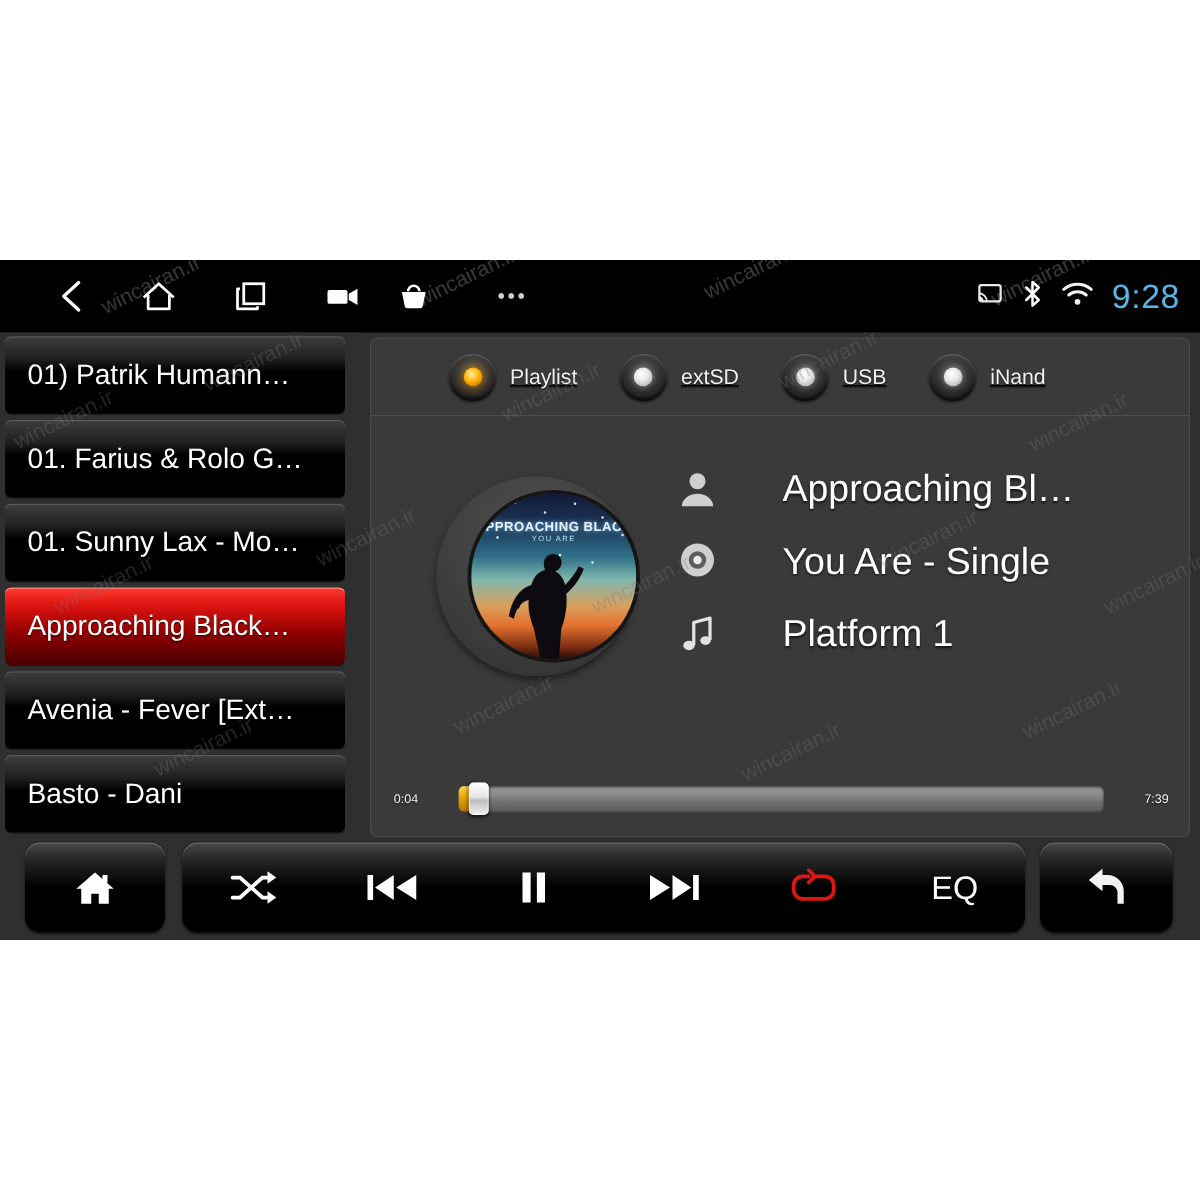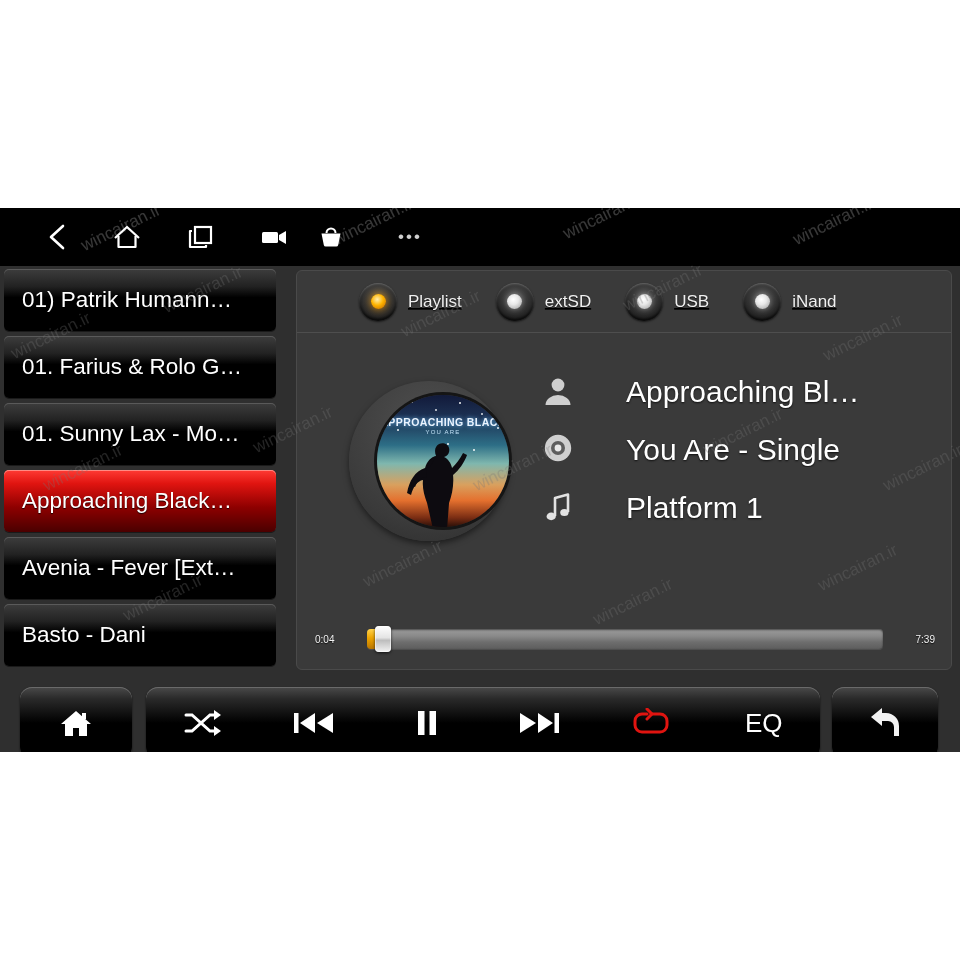--- a/index.html
+++ b/index.html
@@ -189,21 +189,21 @@
 
   
   #controls{
     position:absolute;left:0;bottom:6px;width:960px;height:72px;
   }
   .ctl-panel{
     position:absolute;top:0;height:72px;
     border-radius:12px;
     background:linear-gradient(to bottom,#4a4a4a 0%,#2a2a2a 16%,#000 50%,#000 100%);
     box-shadow:inset 0 1px 0 #6a6a6a, 0 1px 2px rgba(0,0,0,.7);
-    display:flex;align-items:center;justify-content:space-around;margin-top:13px;
+    display:flex;align-items:center;justify-content:space-around;
   }
   #ctl-home{left:20px;width:112px;}
   #ctl-mid{left:146px;width:674px;}
   #ctl-back{left:832px;width:106px;}
   .ctl-btn{
     display:flex;align-items:center;justify-content:center;
     height:72px;flex:1 1 0;
   }
   .ctl-btn.eq{
     color:#ffffff;font-size:26px;
@@ -255,20 +255,42 @@
 
     <div class="navicon" style="left:302px">
       <svg width="26" height="26" viewBox="0 0 26 26">
           <path d="M8.5 9 a4.5 4.5 0 0 1 9 0" fill="none" stroke="#fff" stroke-width="2"></path>
           <path d="M3.5 9.5 h19 l-2.3 11.5 a2 2 0 0 1 -2 1.6 h-10.4 a2 2 0 0 1 -2 -1.6 z" fill="#fff"></path>
         </svg>
     </div>
 
     <div id="more-dots">•••</div>
 
+    <div id="sb-right">
+      <span>
+        <svg width="22" height="18" viewBox="0 0 22 18">
+            <rect x="2.5" y="2" width="17" height="13" rx="1.6" fill="none" stroke="#e8e8e8" stroke-width="1.8"></rect>
+            <path d="M2 15 h4 a4 4 0 0 0 -4 -4 z" fill="#e8e8e8"></path>
+            <path d="M2 8.6 a6.4 6.4 0 0 1 6.4 6.4" fill="none" stroke="#e8e8e8" stroke-width="1.5"></path>
+          </svg>
+      </span>
+      <span>
+        <svg width="18" height="24" viewBox="0 0 18 24">
+            <polyline points="4,7 14,17 9,21.5 9,2.5 14,7 4,17" fill="none" stroke="#fff" stroke-width="2" stroke-linejoin="round" stroke-linecap="round"></polyline>
+          </svg>
+      </span>
+      <span>
+        <svg width="26" height="20" viewBox="0 0 26 20">
+            <path d="M2 6.5 a17 17 0 0 1 22 0" fill="none" stroke="#f0f0f0" stroke-width="2.4" stroke-linecap="round"></path>
+            <path d="M6 11 a11 11 0 0 1 14 0" fill="none" stroke="#f0f0f0" stroke-width="2.4" stroke-linecap="round"></path>
+            <circle cx="13" cy="16.4" r="2.3" fill="#f0f0f0"></circle>
+          </svg>
+      </span>
+      <span id="clock">9:28</span>
+    </div>
   </div>
 
   <div id="playlist">
     <div class="pl-item">
       <span class="pl-label">01) Patrik Humann…</span>
     </div>
     <div class="pl-item">
       <span class="pl-label">01. Farius &amp; Rolo G…</span>
     </div>
     <div class="pl-item">

